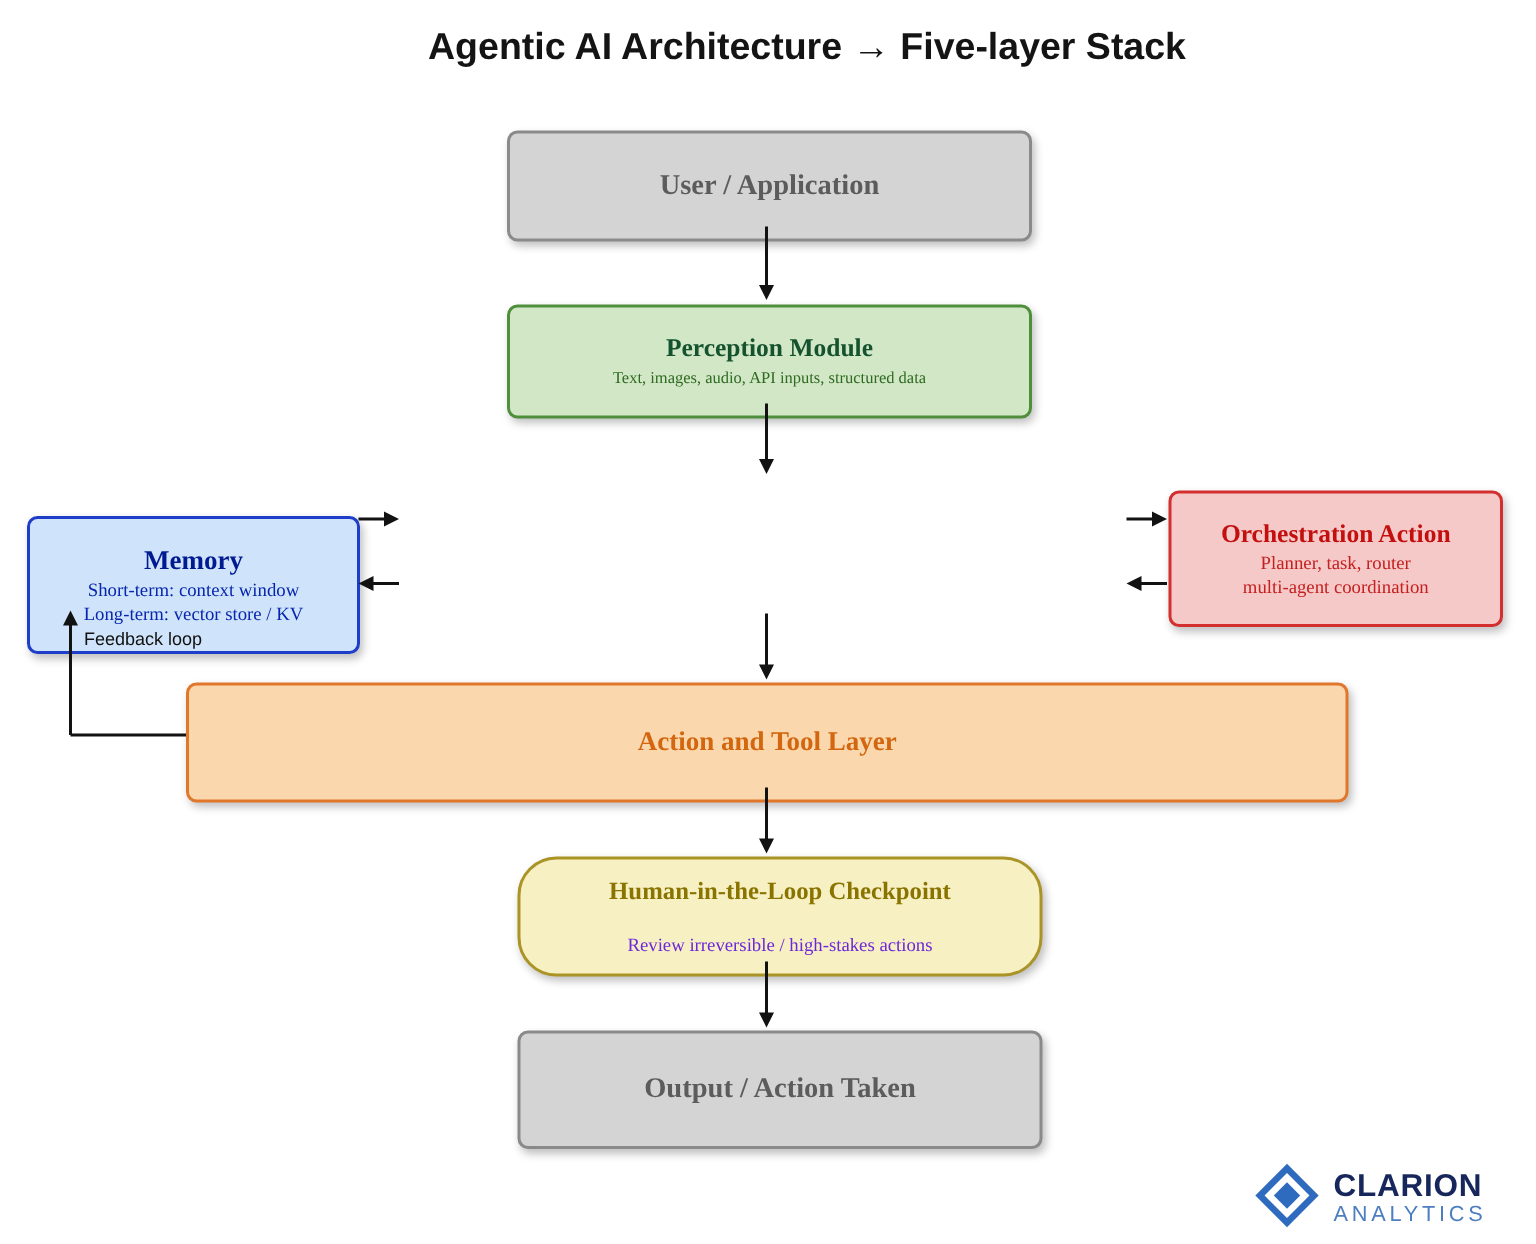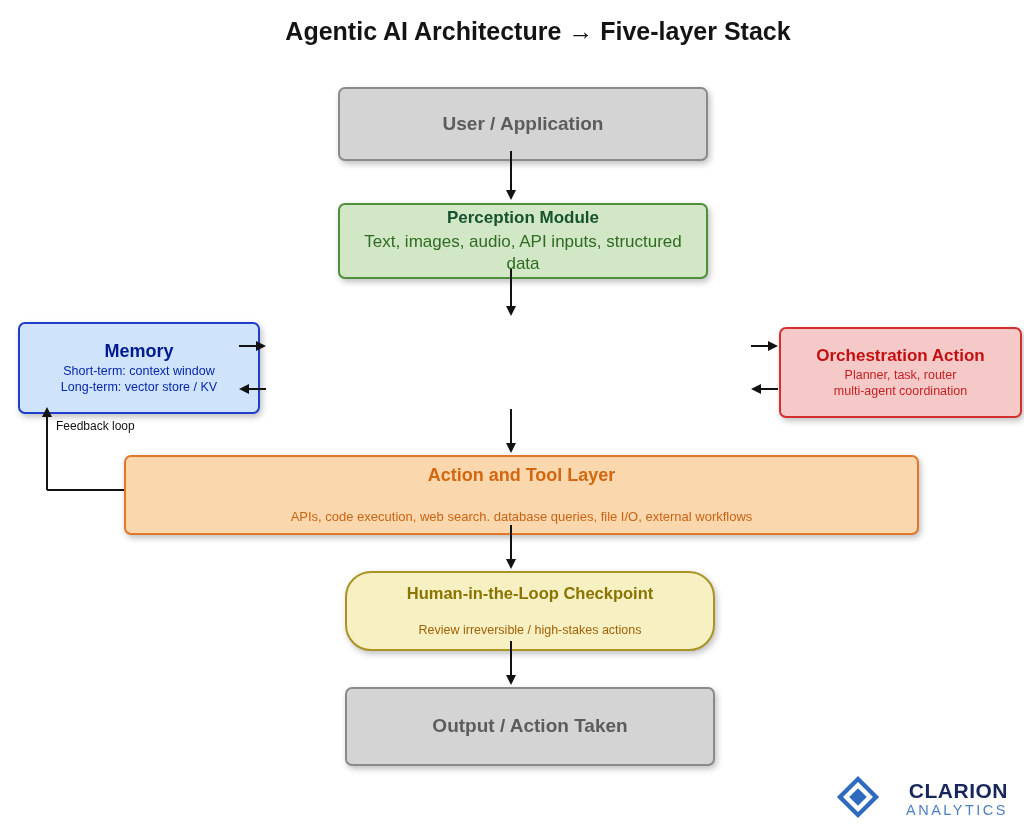--- a/index.html
+++ b/index.html
@@ -1,62 +1,62 @@
 <!DOCTYPE html>
 <html><head>
 <meta charset="utf-8">
 <style>
   html,body{margin:0;padding:0;background:#ffffff;}
   .canvas{position:relative;width:1024px;height:829px;background:#ffffff;font-family:"Liberation Sans",sans-serif;overflow:hidden;}
 
   .diagram-title{position:absolute;top:17px;left:2px;width:100%;text-align:center;font-size:25px;font-weight:bold;color:#141414;padding-left:24px;}
 
-  .node{position:absolute;border:2px solid;border-radius:7px;display:flex;flex-direction:column;align-items:center;justify-content:center;text-align:center;box-shadow:2px 3px 6px rgba(0,0,0,0.25);padding:4px 10px;}
+  .node{position:absolute;border:2px solid;border-radius:7px;display:flex;flex-direction:column;align-items:center;justify-content:center;text-align:center;box-shadow:2px 3px 6px rgba(0,0,0,0.25);padding:4px 0;font-family:Liberation Serif, serif;}
   .node .t{font-weight:bold;line-height:1.2;}
   .node .s{margin-top:3px;line-height:1.25;}
 
   .n-user,.n-output{background:#d4d4d4;border-color:#8a8a8a;}
   .n-user .t,.n-output .t{font-size:19px;color:#5c5c5c;}
   .n-user{left:338px;top:87px;width:346px;height:62px;}
   .n-output{left:345px;top:687px;width:346px;height:67px;}
 
   .n-perception{left:338px;top:203px;width:346px;height:64px;background:#d2e7c6;border-color:#4f8f3c;}
   .n-perception .t{font-size:17px;color:#14532d;}
-  .n-perception .s{font-size:17px;color:#2f6b22;}
+  .n-perception .s{font-size:11px;color:#2f6b22;}
 
-  .n-memory{left:18px;top:322px;width:218px;height:80px;background:#cfe4fb;border-color:#1e3ec9;}
+  .n-memory{left:18px;top:344px;width:218px;height:80px;background:#cfe4fb;border-color:#1e3ec9;}
   .n-memory .t{font-size:18px;color:#001a91;}
   .n-memory .s{font-size:12.5px;color:#0726ad;margin-top:2px;}
 
   .n-cognitive{left:267px;top:318px;width:482px;height:89px;background:#dccfee;border-color:#8a63b5;}
   .n-cognitive .t{font-size:18px;color:#5c2d91;}
   .n-cognitive .s{font-size:13px;color:#63329b;margin-top:3px;}
 
   .n-orch{left:779px;top:327px;width:219px;height:79px;background:#f6c9c9;border-color:#d32f2f;}
   .n-orch .t{font-size:17px;color:#c40f0f;}
   .n-orch .s{font-size:12.5px;color:#c42020;margin-top:2px;}
 
   .n-action{left:124px;top:455px;width:771px;height:68px;background:#fad7ad;border-color:#e0772b;gap:20px;}
   .n-action .t{font-size:18px;color:#d2670f;}
   .n-action .s{font-size:13px;color:#c96414;margin-top:3px;}
 
   .n-hitl{left:345px;top:571px;width:346px;height:68px;background:#f7f0c3;border-color:#ab9426;border-radius:26px;}
   .n-hitl .t{font-size:16.5px;color:#8a7400;}
-  .n-hitl .s{font-size:12.5px;color:#a16207;margin-top:19px;}
+  .n-hitl .s{font-size:12.5px;color:#6d28d9;margin-top:19px;}
 
   .vline{position:absolute;width:2px;background:#121212;}
   .vline.down::after{content:"";position:absolute;left:-4.5px;bottom:-9px;border-left:5.5px solid transparent;border-right:5.5px solid transparent;border-top:10px solid #121212;}
   .vline.up::before{content:"";position:absolute;left:-4.5px;top:-9px;border-left:5.5px solid transparent;border-right:5.5px solid transparent;border-bottom:10px solid #121212;}
   .hline{position:absolute;height:2px;background:#121212;}
   .hline.right::after{content:"";position:absolute;top:-4.5px;right:-9px;border-top:5.5px solid transparent;border-bottom:5.5px solid transparent;border-left:10px solid #121212;}
   .hline.left::before{content:"";position:absolute;top:-4.5px;left:-9px;border-top:5.5px solid transparent;border-bottom:5.5px solid transparent;border-right:10px solid #121212;}
 
   .feedback-label{position:absolute;left:56px;top:419px;font-size:12px;color:#111111;}
 
-  .logo{position:absolute;left:836px;top:775px;display:flex;align-items:center;gap:26px;text-align:right;}
+  .logo{position:absolute;left:836px;top:775px;display:flex;align-items:center;gap:9px;}
   .logo-text{display:flex;flex-direction:column;line-height:1.05;}
   .logo-brand{font-size:21px;font-weight:bold;color:#17275c;letter-spacing:0.5px;}
   .logo-tag{font-size:14.5px;color:#4d7fc0;letter-spacing:2.5px;margin-top:1px;}
 </style>
 </head>
 <body>
 
 <div class="canvas">
 
   <div class="diagram-title">Agentic AI Architecture → Five-layer Stack</div>
@@ -90,21 +90,20 @@
   <div class="hline right" style="left:239px;top:345px;width:18px;"></div>
   <div class="hline left" style="left:248px;top:388px;width:18px;"></div>
 
   <div class="hline right" style="left:751px;top:345px;width:18px;"></div>
   <div class="hline left" style="left:760px;top:388px;width:18px;"></div>
 
   <div class="vline down" style="left:510px;top:409px;height:35px;"></div>
 
   <div class="node n-action">
     <div class="t">Action and Tool Layer</div>
-    <div class="s">APIs, code execution, web search. database queries, file I/O, external workflows</div>
   </div>
 
   <div class="hline" style="left:47px;top:489px;width:77px;"></div>
   <div class="vline up" style="left:46px;top:416px;height:74px;"></div>
   <div class="feedback-label">Feedback loop</div>
 
   <div class="vline down" style="left:510px;top:525px;height:35px;"></div>
 
   <div class="node n-hitl">
     <div class="t">Human-in-the-Loop Checkpoint</div>

